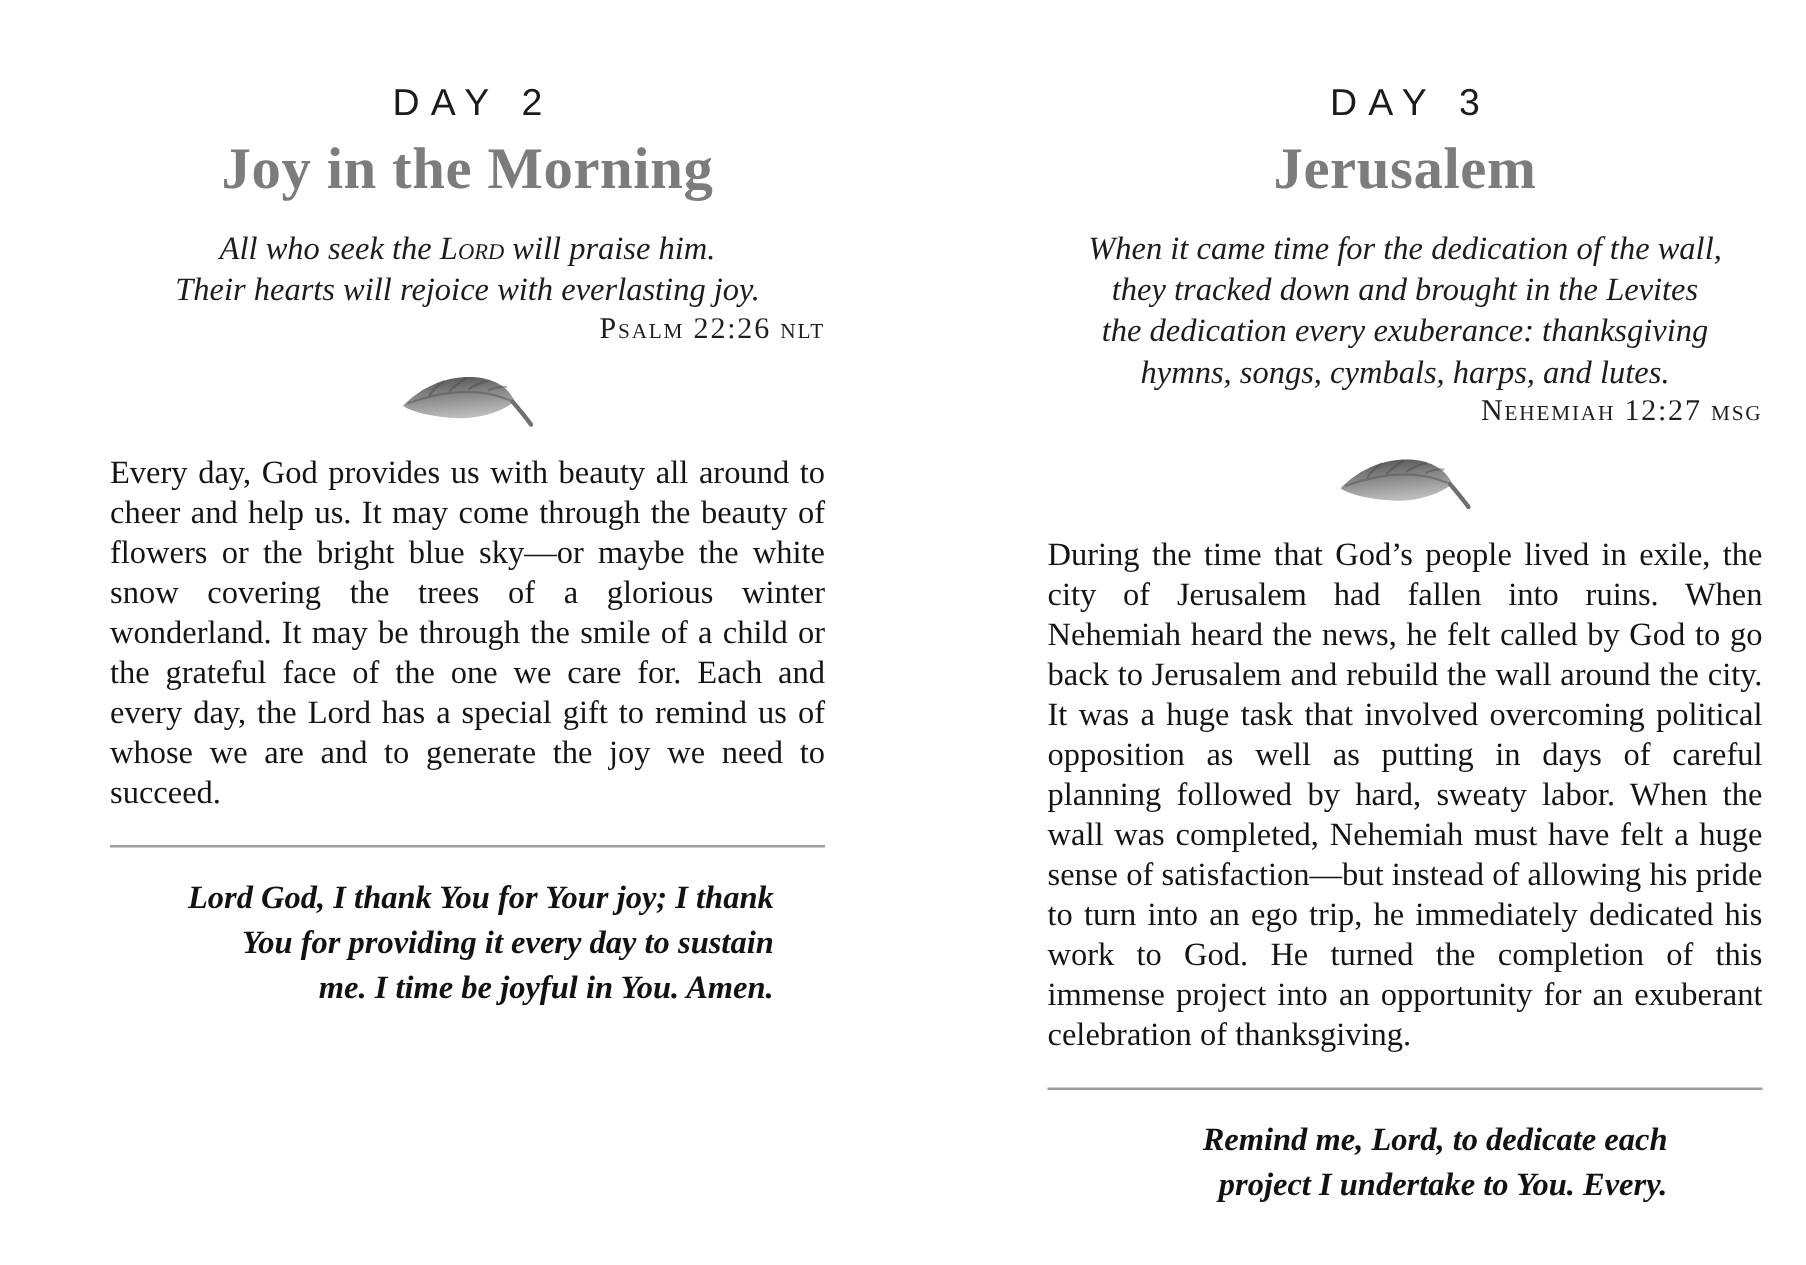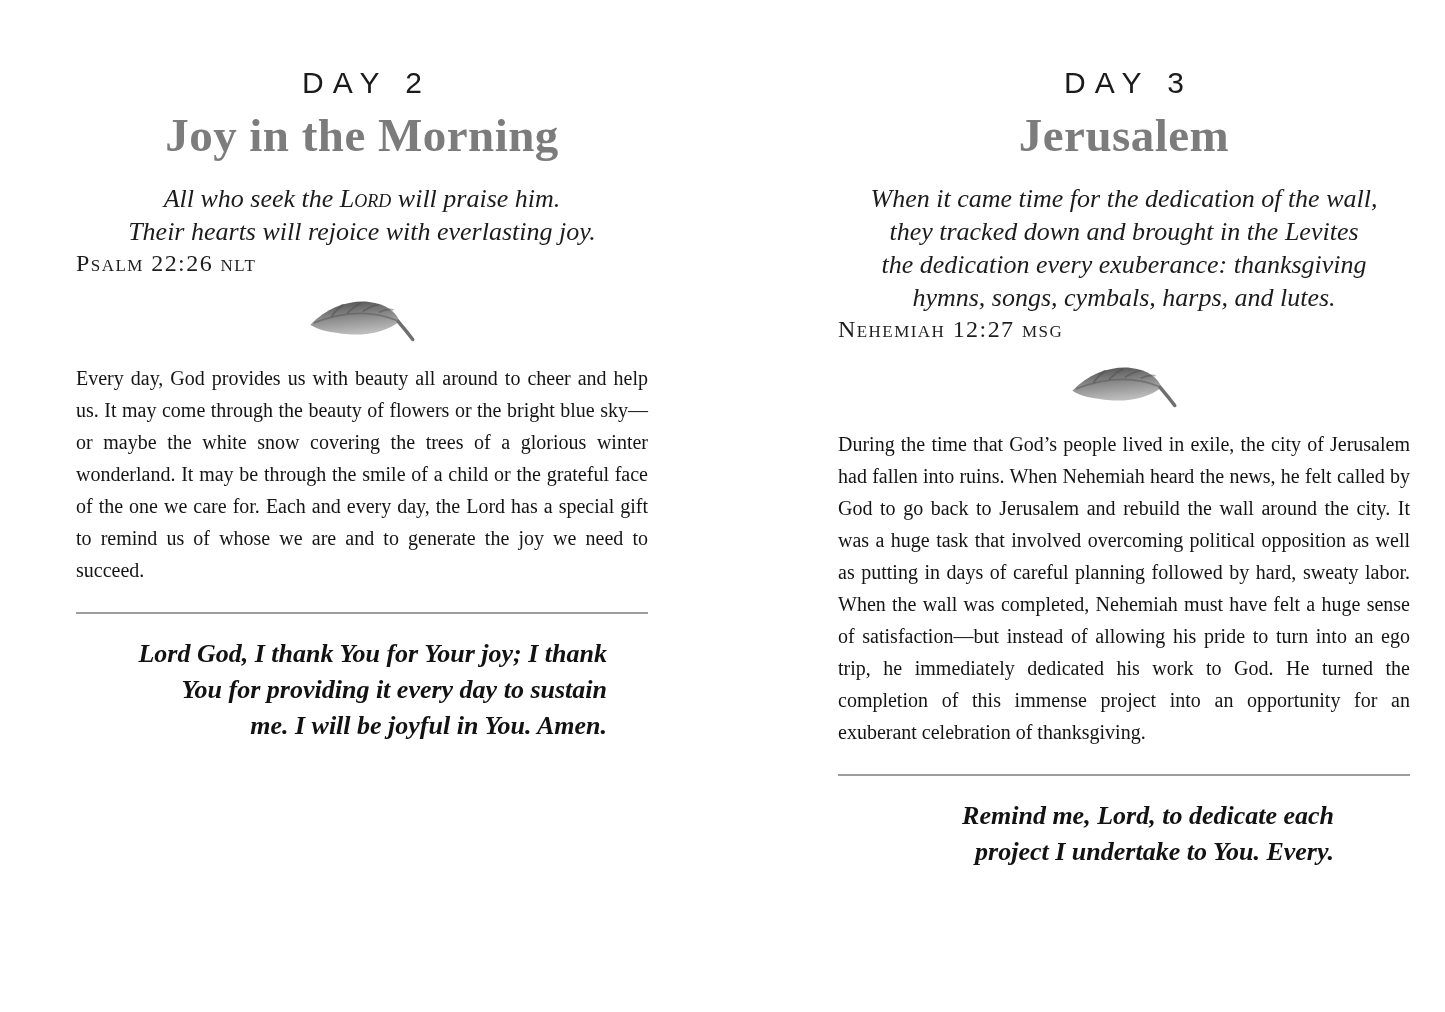--- a/index.html
+++ b/index.html
@@ -14,21 +14,21 @@
     position: relative;
     width: 1445px;
     height: 1012px;
     background: #ffffff;
   }
   .page {
     position: absolute;
     top: 0;
     width: 572px;
   }
-  .page-left  { left: 76px;  }
+  .page-left  { left: 88px;  }
   .page-right { left: 838px; }
 
   .day-label {
     margin: 66px 0 0 0;
     text-align: center;
     font-family: "Liberation Sans", sans-serif;
     font-size: 30px;
     font-weight: 500;
     letter-spacing: 0.30em;
     text-indent: 0.30em; 
@@ -50,36 +50,36 @@
     text-align: center;
     font-style: italic;
     font-size: 26px;
     line-height: 33px;
     color: #1c1c1c;
   }
   .scripture p { margin: 0; }
   .sc { font-variant: small-caps; }
   .reference {
     margin: 4px 0 0 0;
-    text-align: left;
+    text-align: right;
     font-style: normal;
     font-variant: small-caps;
     font-size: 24px;
     letter-spacing: 0.06em;
     color: #1e1e1e;
     line-height: 30px;
   }
   .leaf-wrap {
     margin: 16px auto 0 auto;
     width: 118px;
     height: 56px;
   }
   .body-text {
     margin: 12px 0 0 0;
-    font-size: 20px;
+    font-size: 26px;
     line-height: 32px;
     text-align: justify;
     color: #141414;
   }
   .rule {
     border: none;
     height: 2px;
     background: #9e9e9e;
     margin: 26px 0 0 0;
     width: 100%;
@@ -129,21 +129,21 @@
       </svg>
     </div>
 
     <p class="body-text">Every day, God provides us with beauty all around to cheer and help us. It may come through the beauty of flowers or the bright blue sky—or maybe the white snow covering the trees of a glorious winter wonderland. It may be through the smile of a child or the grateful face of the one we care for. Each and every day, the Lord has a special gift to remind us of whose we are and to generate the joy we need to succeed.</p>
 
     <hr class="rule">
 
     <div class="prayer" style="max-width: 490px;">
       <p>Lord God, I thank You for Your joy; I thank</p>
       <p>You for providing it every day to sustain</p>
-      <p>me. I will be joyful in You. Amen.</p>
+      <p>me. I time be joyful in You. Amen.</p>
     </div>
   </section>
 
   <section class="page page-right">
     <h2 class="day-label">DAY 3</h2>
     <h1 class="page-title">Jerusalem</h1>
 
     <div class="scripture">
       <p>When it came time for the dedication of the wall,</p>
       <p>they tracked down and brought in the Levites</p>

